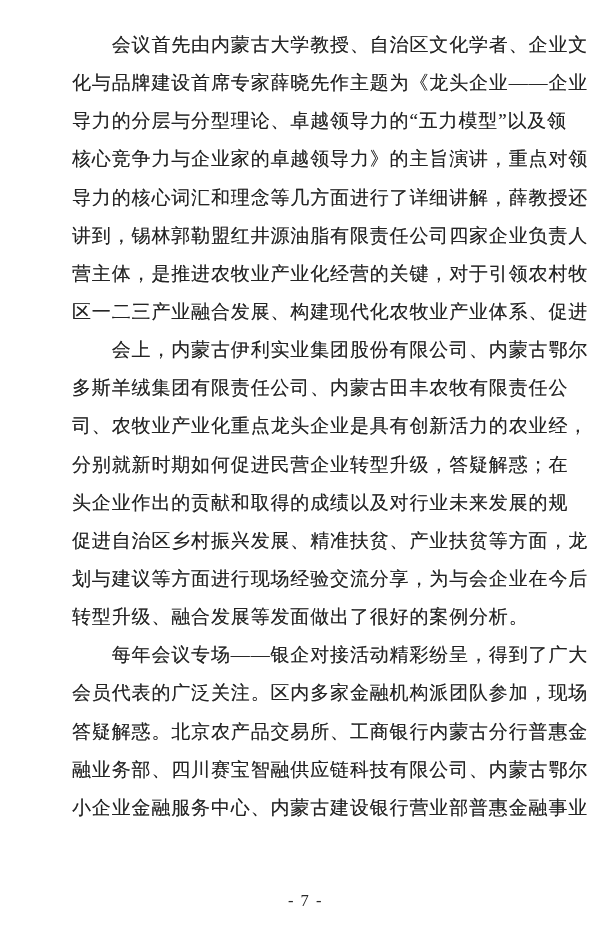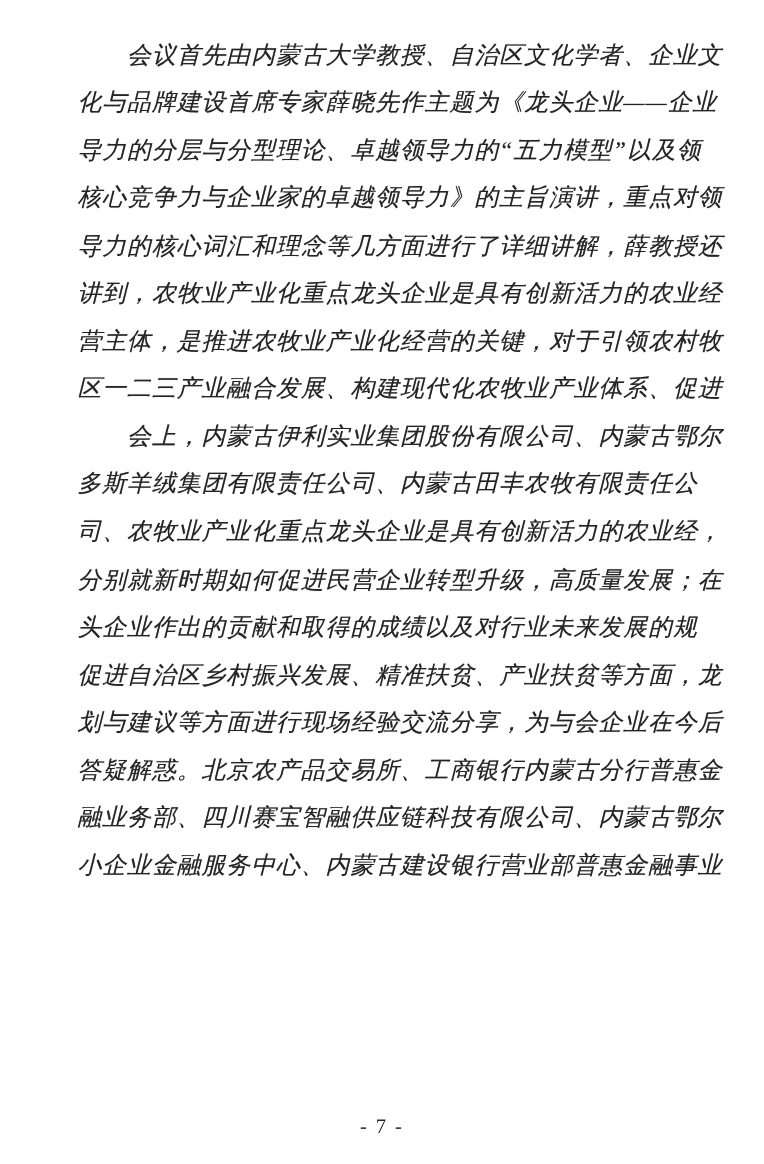--- a/index.html
+++ b/index.html
@@ -10,24 +10,23 @@
   .page {
     position: relative;
     width: 611px;
     height: 931px;
     background: #ffffff;
     overflow: hidden;
     font-family: "Liberation Serif", serif;
   }
   .text-block {
     position: absolute;
-    left: 62px;
+    left: 72px;
     top: 26px;
     width: 516px;
-    font-style: italic;
   }
   .paragraph {
     margin: 0;
     padding: 0;
   }
   .line {
     height: 38.15px;
     line-height: 38.15px;
     font-size: 19px;
     letter-spacing: 0.85px;
@@ -56,36 +55,39 @@
 <div class="page">
 
   <div class="text-block">
 
     <div class="paragraph">
       <div class="line indent">会议首先由内蒙古大学教授、自治区文化学者、企业文</div>
       <div class="line">化与品牌建设首席专家薛晓先作主题为《龙头企业——企业</div>
       <div class="line">导力的分层与分型理论、卓越领导力的“五力模型”以及领</div>
       <div class="line">核心竞争力与企业家的卓越领导力》的主旨演讲，重点对领</div>
       <div class="line">导力的核心词汇和理念等几方面进行了详细讲解，薛教授还</div>
-      <div class="line">讲到，农牧业产业化重点龙头企业是具有创新活力的农业经</div>
+      <div class="line">讲到，锡林郭勒盟红井源油脂有限责任公司四家企业负责人</div>
       <div class="line">营主体，是推进农牧业产业化经营的关键，对于引领农村牧</div>
       <div class="line">区一二三产业融合发展、构建现代化农牧业产业体系、促进</div>
     </div>
 
     <div class="paragraph">
       <div class="line indent">会上，内蒙古伊利实业集团股份有限公司、内蒙古鄂尔</div>
       <div class="line">多斯羊绒集团有限责任公司、内蒙古田丰农牧有限责任公</div>
       <div class="line">司、农牧业产业化重点龙头企业是具有创新活力的农业经，</div>
-      <div class="line">分别就新时期如何促进民营企业转型升级，高质量发展；在</div>
+      <div class="line">分别就新时期如何促进民营企业转型升级，答疑解惑；在</div>
       <div class="line">头企业作出的贡献和取得的成绩以及对行业未来发展的规</div>
       <div class="line">促进自治区乡村振兴发展、精准扶贫、产业扶贫等方面，龙</div>
       <div class="line">划与建议等方面进行现场经验交流分享，为与会企业在今后</div>
+      <div class="line">转型升级、融合发展等发面做出了很好的案例分析。</div>
     </div>
 
     <div class="paragraph">
+      <div class="line indent">每年会议专场——银企对接活动精彩纷呈，得到了广大</div>
+      <div class="line">会员代表的广泛关注。区内多家金融机构派团队参加，现场</div>
       <div class="line">答疑解惑。北京农产品交易所、工商银行内蒙古分行普惠金</div>
       <div class="line">融业务部、四川赛宝智融供应链科技有限公司、内蒙古鄂尔</div>
       <div class="line">小企业金融服务中心、内蒙古建设银行营业部普惠金融事业</div>
     </div>
 
   </div>
 
   <div class="page-footer">
     <span>- 7 -</span>
   </div>

